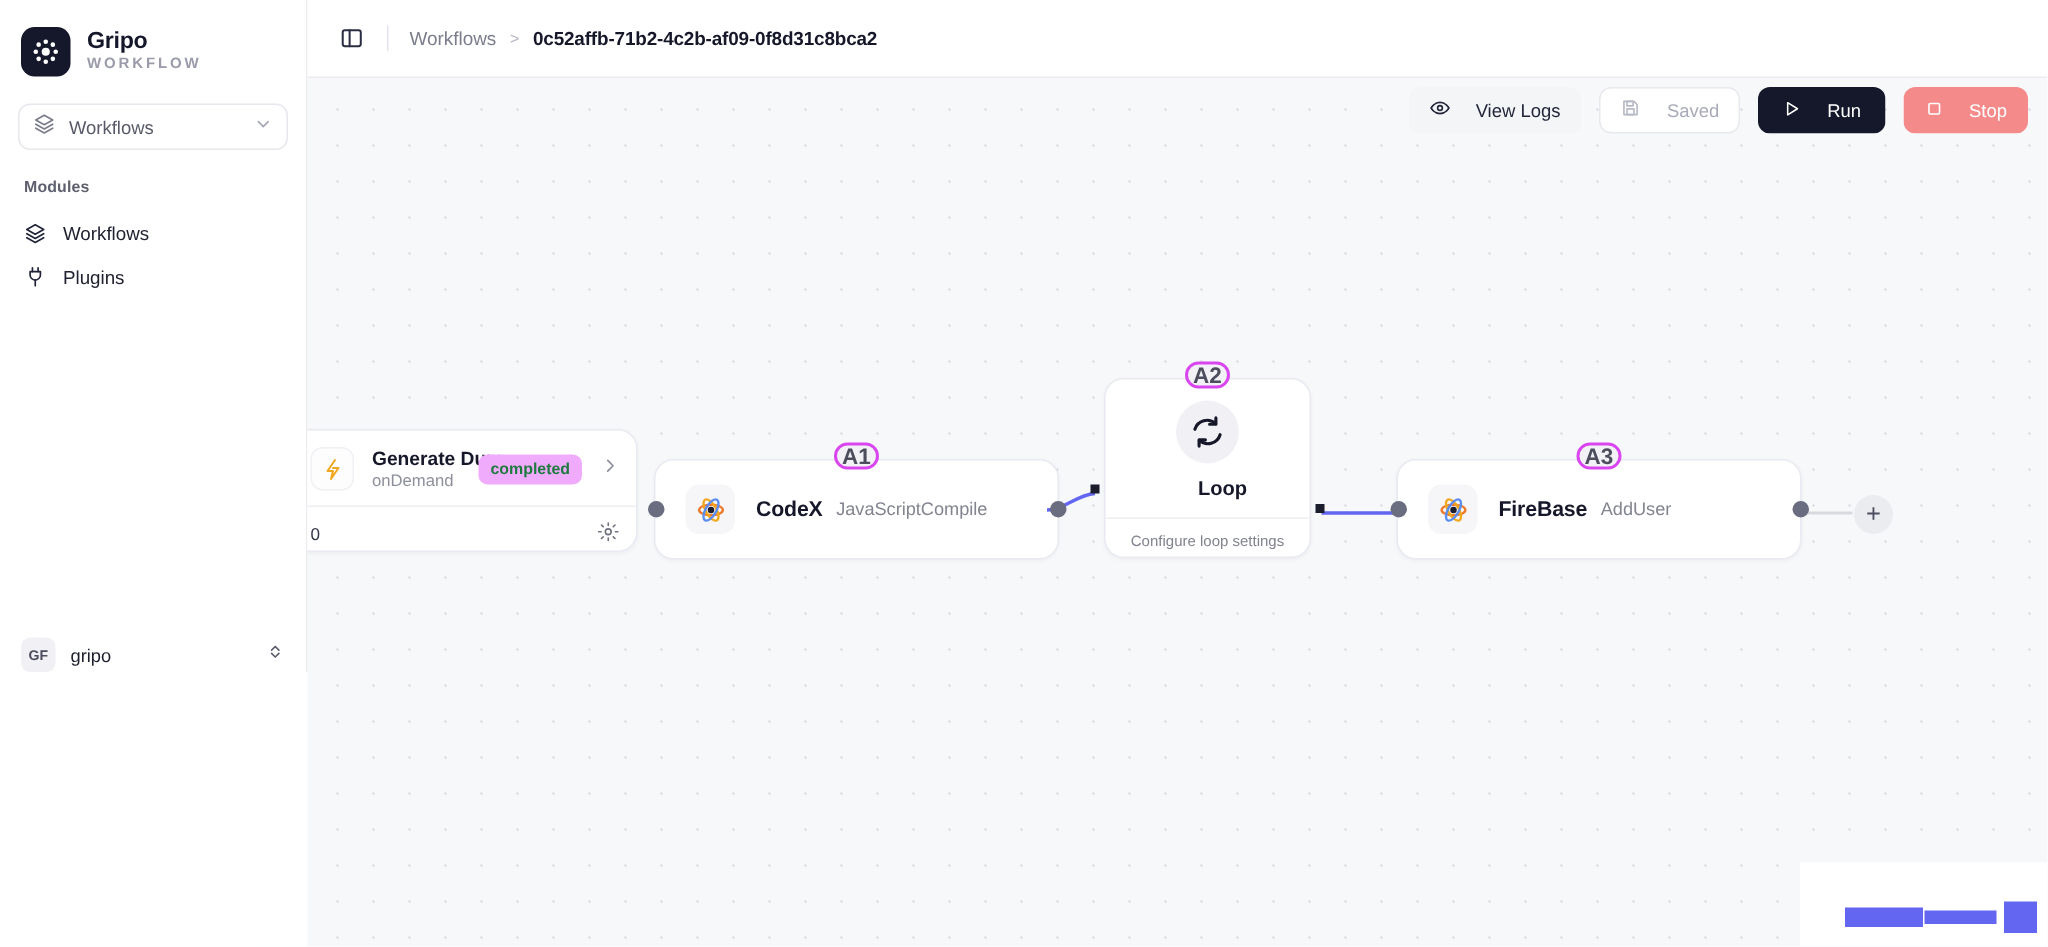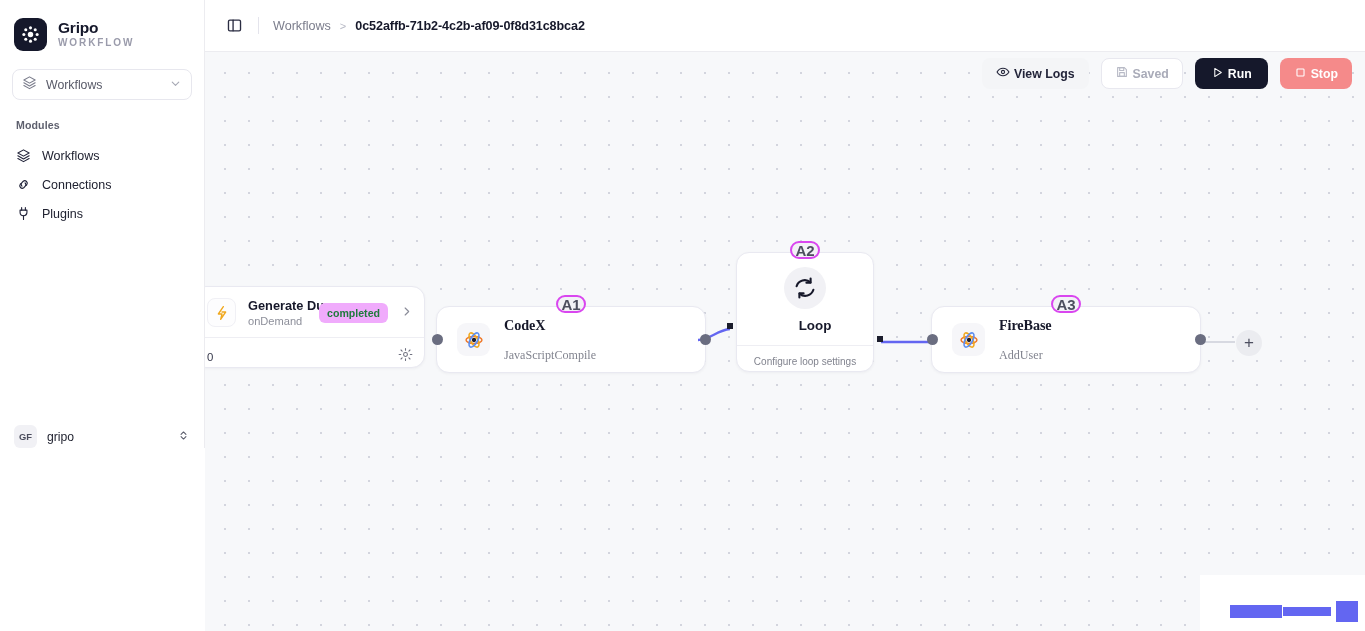--- a/index.html
+++ b/index.html
@@ -100,23 +100,23 @@
     overflow: hidden;
   }
 
   .toolbar {
     position: absolute; top: 6px; right: 13px;
     display: flex; align-items: center; gap: 12px;
     z-index: 15;
   }
   .btn {
     height: 31px; border-radius: 8px;
-    display: flex; align-items: center; gap: 4px;
+    display: flex; align-items: center; gap: 17px;
     padding: 0 13px;
-    font-size: 12.3px; font-weight: bold;
+    font-size: 12.3px; font-weight: normal;
     border: 1px solid transparent;
     white-space: nowrap;
   }
   .btn-logs { background: #f4f5f7; color: #23253a; }
   .btn-saved { background: #fff; border-color: #e8e8ef; color: #a9abb8; }
   .btn-run { background: #15182b; color: #ffffff; padding: 0 15px; }
   .btn-stop { background: #f58a8a; color: #ffffff; padding: 0 13px; }
 
   
   .node {
@@ -134,21 +134,21 @@
     font-size: 15px; color: #4c4e5e; font-weight: bold;
     z-index: 4;
   }
   .node-body { display: flex; align-items: center; gap: 14px; padding: 0 20px; height: 100%; }
   .node-icon {
     width: 33px; height: 33px; border-radius: 9px;
     background: #f6f6f9;
     display: flex; align-items: center; justify-content: center;
     flex: 0 0 33px;
   }
-  .node-texts { display: flex; flex-direction: column; gap: 14px; font-family: Liberation Serif, serif; }
+  .node-texts { display: flex; gap: 9px; }
   .node-title { font-size: 14.2px; font-weight: bold; color: #16182a; letter-spacing: -0.1px; }
   .node-sub { font-size: 12.1px; color: #82848f; }
 
   .handle {
     position: absolute; width: 11px; height: 11px; border-radius: 50%;
     background: #6a6d80; top: 50%; margin-top: -5.5px; z-index: 5;
   }
   .tgt-dot {
     position: absolute; width: 6px; height: 6px; background: #1b1d2c;
     top: 50%; margin-top: -3px; z-index: 6;
@@ -264,29 +264,20 @@
             <polygon points="12,3 21,8 12,13 3,8"></polygon>
             <polyline points="3,12.5 12,17.5 21,12.5"></polyline>
             <polyline points="3,16.8 12,21.8 21,16.8"></polyline>
           </svg>
         </span>
         <span class="nav-item-label">Workflows</span>
       </div>
       <div class="nav-item">
         <span>
           <svg width="15" height="15" viewBox="0 0 24 24" fill="none" stroke="#22243a" stroke-width="1.8" stroke-linecap="round" stroke-linejoin="round">
-            <path d="M9.5 14.5a4 4 0 0 1 0-5.6l2.1-2.1a4 4 0 0 1 5.6 5.6l-1 1"></path>
-            <path d="M14.5 9.5a4 4 0 0 1 0 5.6l-2.1 2.1a4 4 0 0 1-5.6-5.6l1-1"></path>
-          </svg>
-        </span>
-        <span class="nav-item-label">Connections</span>
-      </div>
-      <div class="nav-item">
-        <span>
-          <svg width="15" height="15" viewBox="0 0 24 24" fill="none" stroke="#22243a" stroke-width="1.8" stroke-linecap="round" stroke-linejoin="round">
             <path d="M9 2.5v4M15 2.5v4"></path>
             <path d="M6.5 6.5h11v3.5a5.5 5.5 0 0 1-11 0z"></path>
             <path d="M12 15.5v6"></path>
           </svg>
         </span>
         <span class="nav-item-label">Plugins</span>
       </div>
     </nav>
 
     <div class="sidebar-footer">

